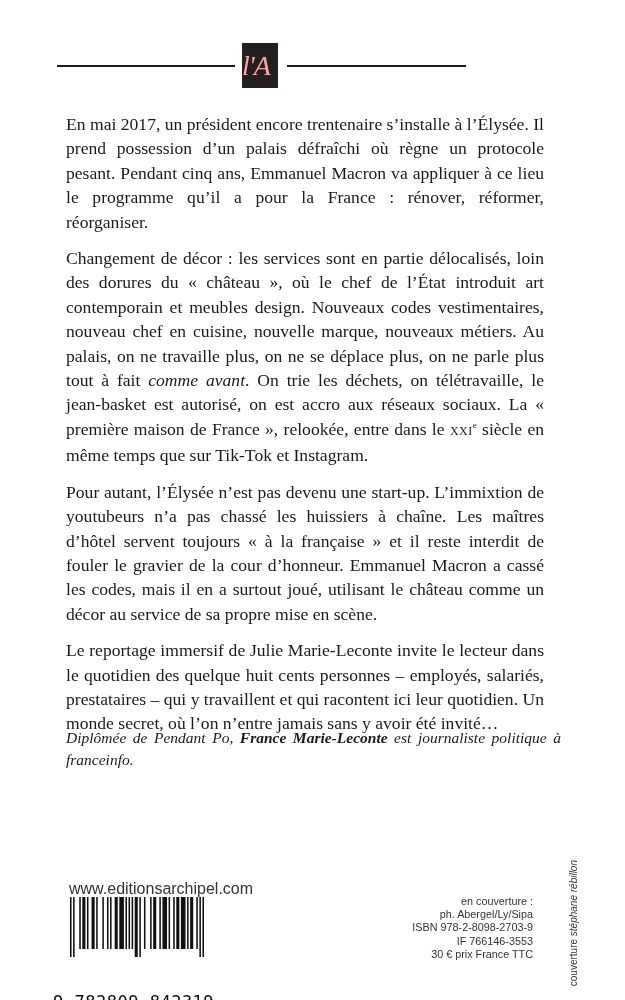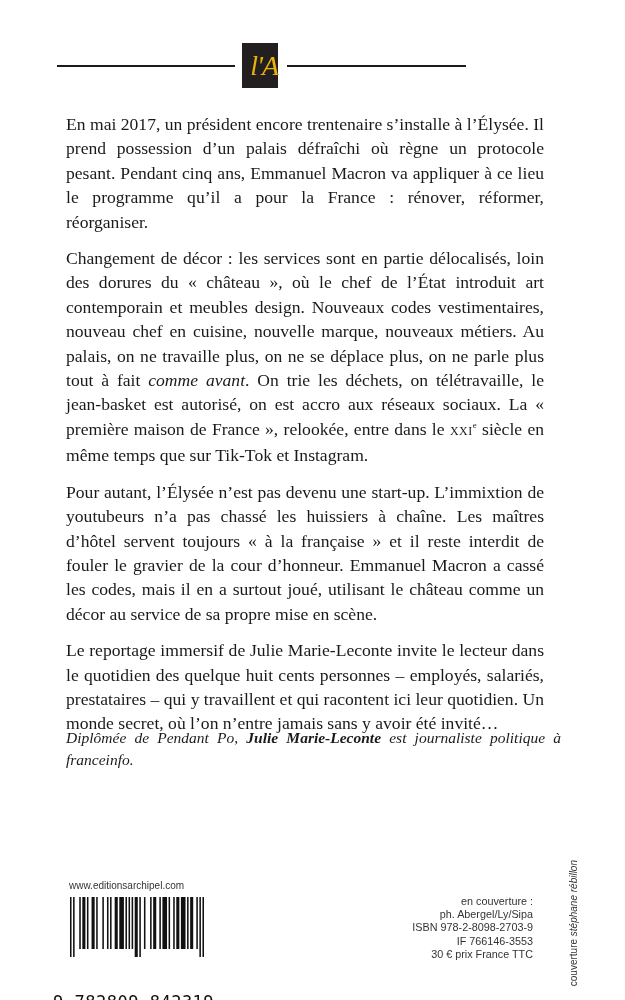--- a/index.html
+++ b/index.html
@@ -1,31 +1,31 @@
 <!DOCTYPE html>
 <html><head>
   <meta charset="utf-8">
   <style>
     html, body { margin: 0; padding: 0; background: #ffffff; }
     body { width: 625px; height: 1000px; position: relative; overflow: hidden; color: #1a1a1a; }
     .header { position: absolute; top: 43px; left: 57px; width: 409px; height: 46px; }
     .rule { position: absolute; top: 22px; height: 2px; background: #1a1a1a; }
     .rule.left { left: 0; width: 178px; }
     .rule.right { left: 230px; width: 179px; }
-    .logo { position: absolute; left: 185px; top: 0; width: 36px; height: 45px; background: #231f20; color: #eab308;
-            font-family: "Liberation Serif", serif; font-style: italic; font-size: 28px; line-height: 45px; text-align: right; letter-spacing: -1px; }
+    .logo { position: absolute; left: 185px; top: 0; width: 36px; height: 45px; background: #231f20; color: #fca5a5;
+            font-family: "Liberation Serif", serif; font-style: italic; font-size: 28px; line-height: 45px; text-align: left; letter-spacing: -1px; }
     .body-text { position: absolute; left: 66px; top: 112px; width: 495px;
                  font-family: "Liberation Serif", serif; font-size: 17.6px; line-height: 24.4px; text-align: justify; color: #1a1a1a; }
     .body-text p { margin: 0 17px 12px 0; }
     .sc { font-size: 12px; letter-spacing: 0.5px; }
     .sup { font-size: 9px; vertical-align: super; line-height: 0; }
     .bio { position: absolute; left: 66px; top: 727px; width: 495px;
            font-family: "Liberation Serif", serif; font-style: italic; font-size: 15.5px; line-height: 22px; text-align: justify; }
     .bio b { font-weight: bold; }
-    .website { position: absolute; left: 69px; top: 880px; font-family: "Liberation Sans", sans-serif; font-size: 10px; color: #333; }
+    .website { position: absolute; left: 69px; top: 880px; font-family: "Liberation Sans", sans-serif; font-size: 16px; color: #333; }
     .barcode { position: absolute; left: 70px; top: 897px; width: 134px; height: 60px; }
     .barcode-digits { position: absolute; left: 53px; top: 992px; font-family: "DejaVu Sans Mono", monospace; font-size: 17px; color: #111; letter-spacing: 0.5px; }
     .credits { position: absolute; right: 92px; top: 895px; text-align: right;
                font-family: "Liberation Sans", sans-serif; font-size: 10.8px; line-height: 13.2px; color: #333; }
     .vertical-credit { position: absolute; left: 568px; top: 860px; transform-origin: left top; transform: rotate(-90deg) translateX(-100%);
                        font-family: "Liberation Sans", sans-serif; font-size: 10px; color: #333; white-space: nowrap; }
     .vertical-credit i { font-style: italic; }
   </style>
 </head>
 <body>
@@ -36,21 +36,21 @@
   <div class="rule right"></div>
 </div>
 
 <div class="body-text">
   <p>En mai 2017, un président encore trentenaire s’installe à l’Élysée. Il prend possession d’un palais défraîchi où règne un protocole pesant. Pendant cinq ans, Emmanuel Macron va appliquer à ce lieu le programme qu’il a pour la France : rénover, réformer, réorganiser.</p>
   <p><span>Changement de décor : les services sont en partie délocalisés, loin des dorures du « château », où le chef de l’État introduit art contemporain et meubles design. Nouveaux codes vestimentaires, nouveau chef en cuisine, nouvelle marque, nouveaux métiers. Au palais, on ne travaille plus, on ne se déplace plus, on ne parle plus tout à fait </span><i>comme avant</i><span>. On trie les déchets, on télétravaille, le jean-basket est autorisé, on est accro aux réseaux sociaux. La « première maison de France », relookée, entre dans le </span><span class="sc">XXI</span><span class="sup">e</span><span> siècle en même temps que sur Tik-Tok et Instagram.</span></p>
   <p>Pour autant, l’Élysée n’est pas devenu une start-up. L’immixtion de youtubeurs n’a pas chassé les huissiers à chaîne. Les maîtres d’hôtel servent toujours « à la française » et il reste interdit de fouler le gravier de la cour d’honneur. Emmanuel Macron a cassé les codes, mais il en a surtout joué, utilisant le château comme un décor au service de sa propre mise en scène.</p>
   <p>Le reportage immersif de Julie Marie-Leconte invite le lecteur dans le quotidien des quelque huit cents personnes – employés, salariés, prestataires – qui y travaillent et qui racontent ici leur quotidien. Un monde secret, où l’on n’entre jamais sans y avoir été invité…</p>
 </div>
 
-<div class="bio"><span>Diplômée de Pendant Po, </span><b>Julie Marie-Leconte</b><span> est journaliste politique à franceinfo.</span></div>
+<div class="bio"><span>Diplômée de Pendant Po, </span><b>France Marie-Leconte</b><span> est journaliste politique à franceinfo.</span></div>
 
 <div class="website">www.editionsarchipel.com</div>
 
 <svg class="barcode" viewBox="0 0 134 60" preserveAspectRatio="none">
     <rect x="0.00" y="0" width="1.54" height="60" fill="#111"></rect>
     <rect x="3.08" y="0" width="1.54" height="60" fill="#111"></rect>
     <rect x="9.24" y="0" width="1.54" height="52" fill="#111"></rect>
     <rect x="12.32" y="0" width="3.08" height="52" fill="#111"></rect>
     <rect x="16.94" y="0" width="1.54" height="52" fill="#111"></rect>
     <rect x="21.56" y="0" width="3.08" height="52" fill="#111"></rect>

